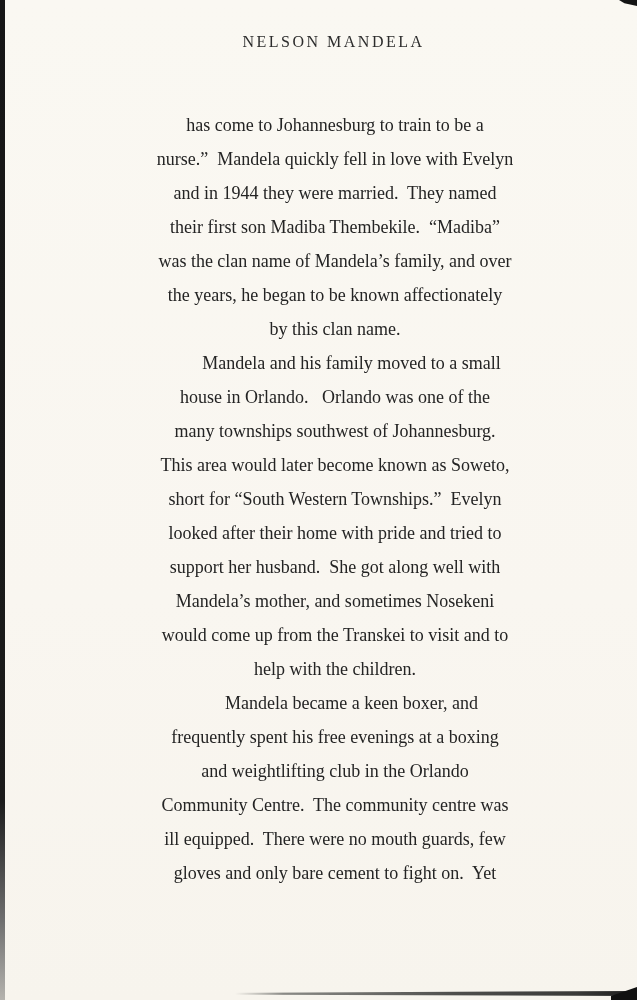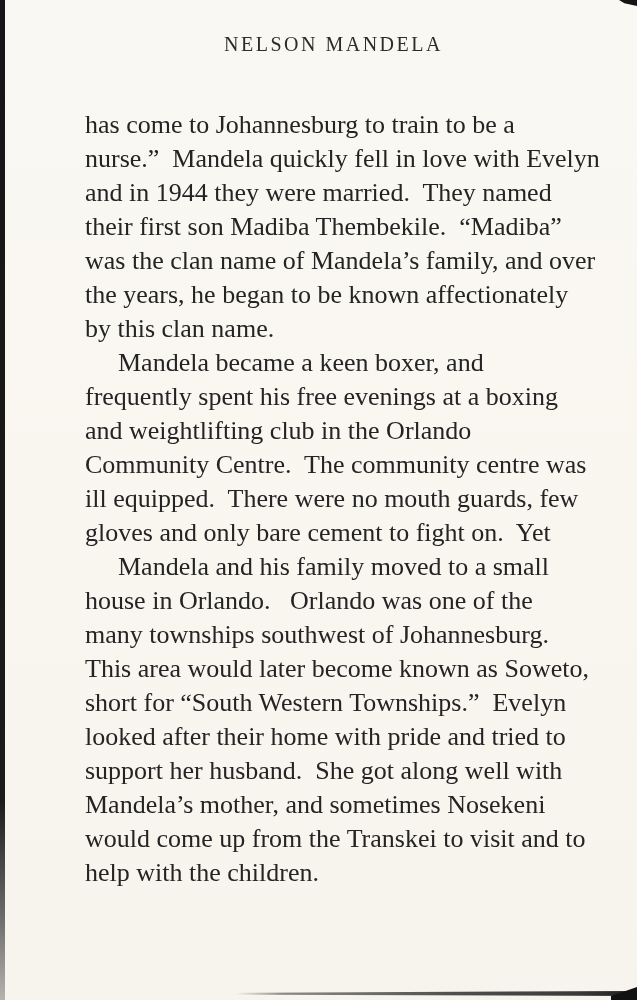--- a/index.html
+++ b/index.html
@@ -42,36 +42,37 @@
     right: 0; top: 987px;
     width: 26px; height: 13px;
     background: #111;
     clip-path: polygon(100% 0, 100% 100%, 0 100%, 0 70%);
   }
   .running-head {
     position: absolute;
     left: 30px; right: 0;
     top: 33px;
     text-align: center;
-    font-size: 20px;
+    font-size: 16px;
     letter-spacing: 2.5px;
     color: #2c2c2c;
   }
   .body-text {
     position: absolute;
     left: 85px;
     top: 108px;
     width: 500px;
   }
   .body-text p {
     margin: 0;
-    font-size: 26px;
+    font-size: 18px;
     line-height: 34px;
     white-space: pre;
     color: #242424;
+    text-align: center;
   }
   .body-text p.indented {
     text-indent: 33px;
   }
   .folio {
     position: absolute;
     left: 30px; right: 0;
     top: 917px;
     text-align: center;
     font-size: 23px;
@@ -92,32 +93,32 @@
   <div class="running-head">NELSON MANDELA</div>
 
   <div class="body-text">
     <p>has come to Johannesburg to train to be a
 nurse.”  Mandela quickly fell in love with Evelyn
 and in 1944 they were married.  They named
 their first son Madiba Thembekile.  “Madiba”
 was the clan name of Mandela’s family, and over
 the years, he began to be known affectionately
 by this clan name.</p>
-    <p class="indented">Mandela became a keen boxer, and
-frequently spent his free evenings at a boxing
-and weightlifting club in the Orlando
-Community Centre.  The community centre was
-ill equipped.  There were no mouth guards, few
-gloves and only bare cement to fight on.  Yet</p>
     <p class="indented">Mandela and his family moved to a small
 house in Orlando.   Orlando was one of the
 many townships southwest of Johannesburg.
 This area would later become known as Soweto,
 short for “South Western Townships.”  Evelyn
 looked after their home with pride and tried to
 support her husband.  She got along well with
 Mandela’s mother, and sometimes Nosekeni
 would come up from the Transkei to visit and to
 help with the children.</p>
+    <p class="indented">Mandela became a keen boxer, and
+frequently spent his free evenings at a boxing
+and weightlifting club in the Orlando
+Community Centre.  The community centre was
+ill equipped.  There were no mouth guards, few
+gloves and only bare cement to fight on.  Yet</p>
   </div>
 
 
 </div>
 
 </body></html>

